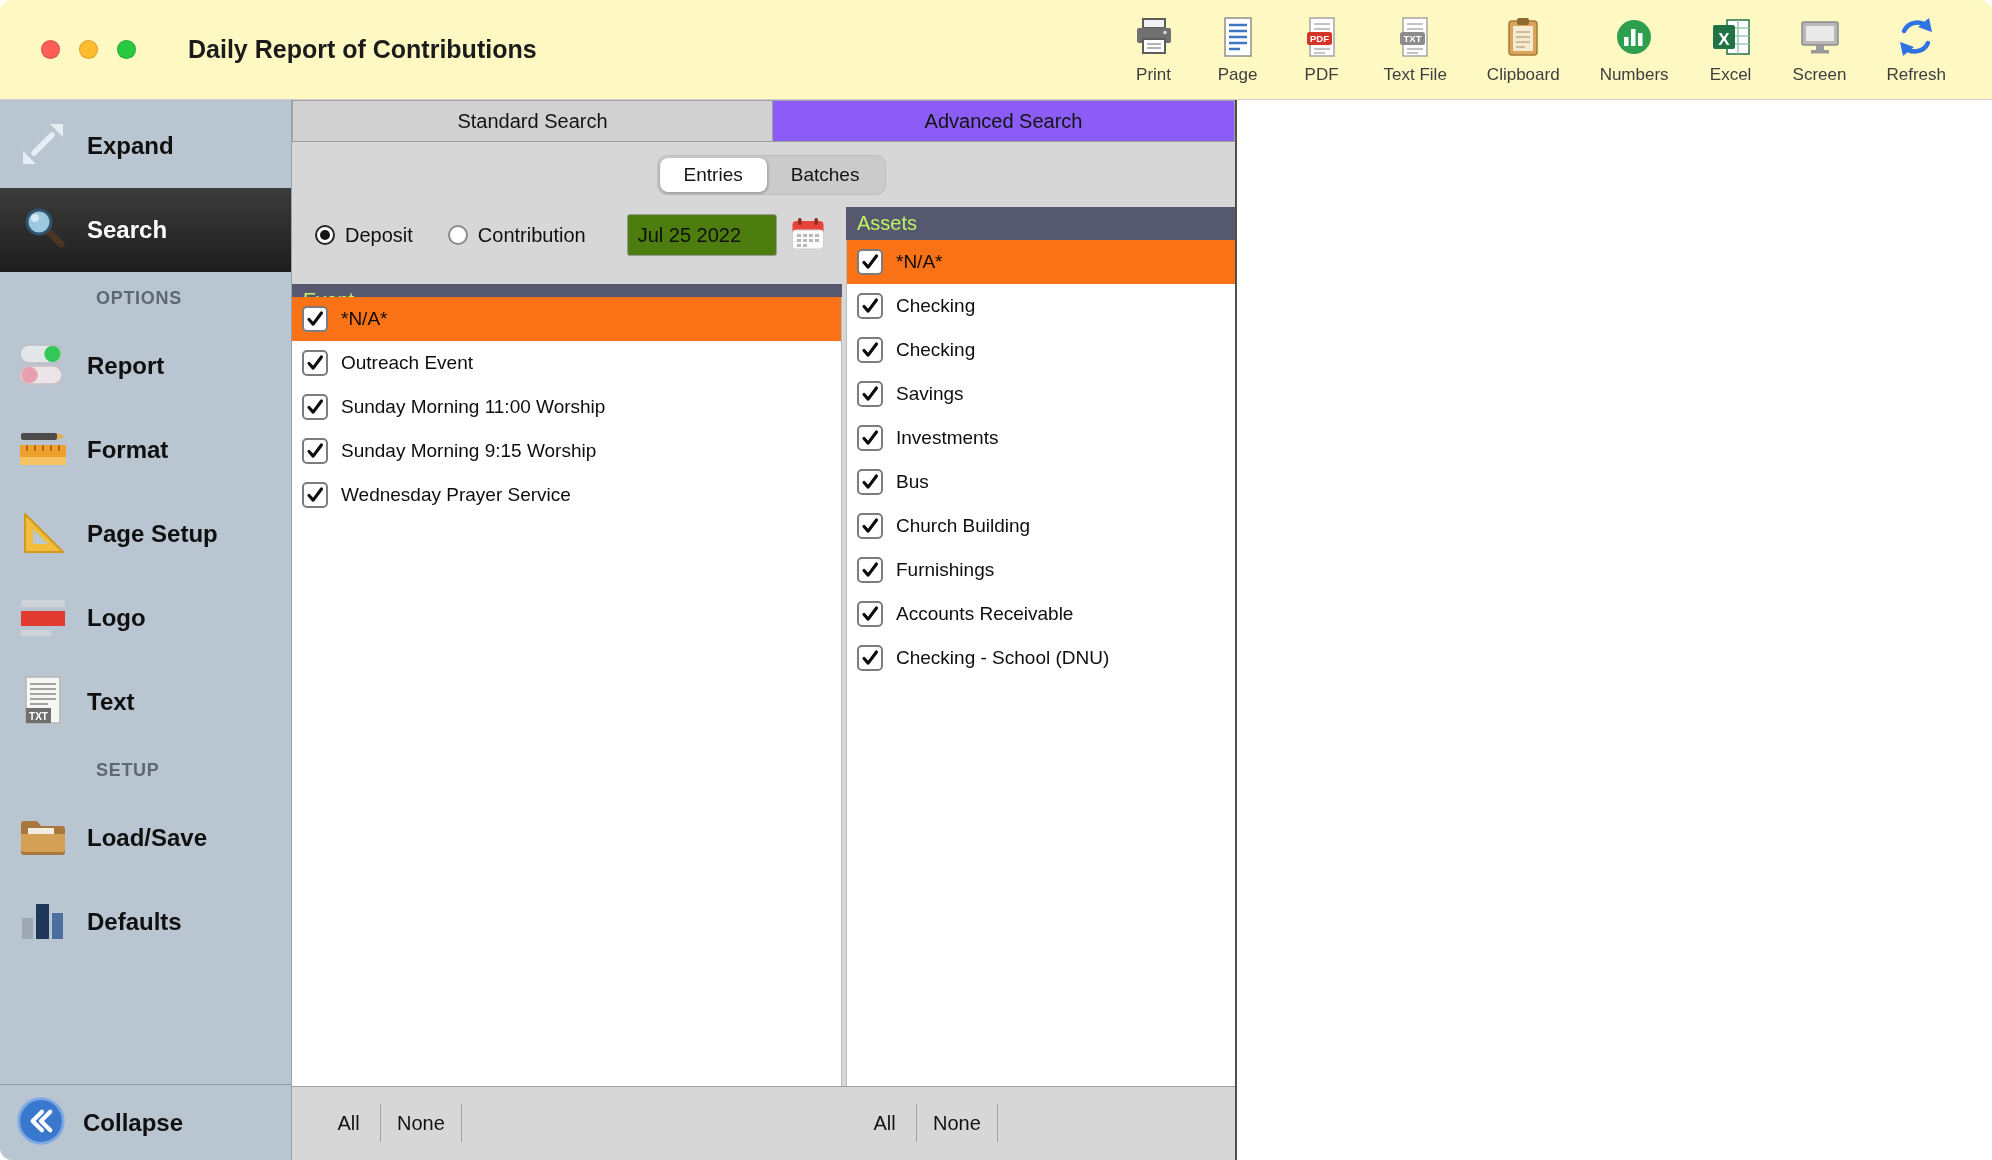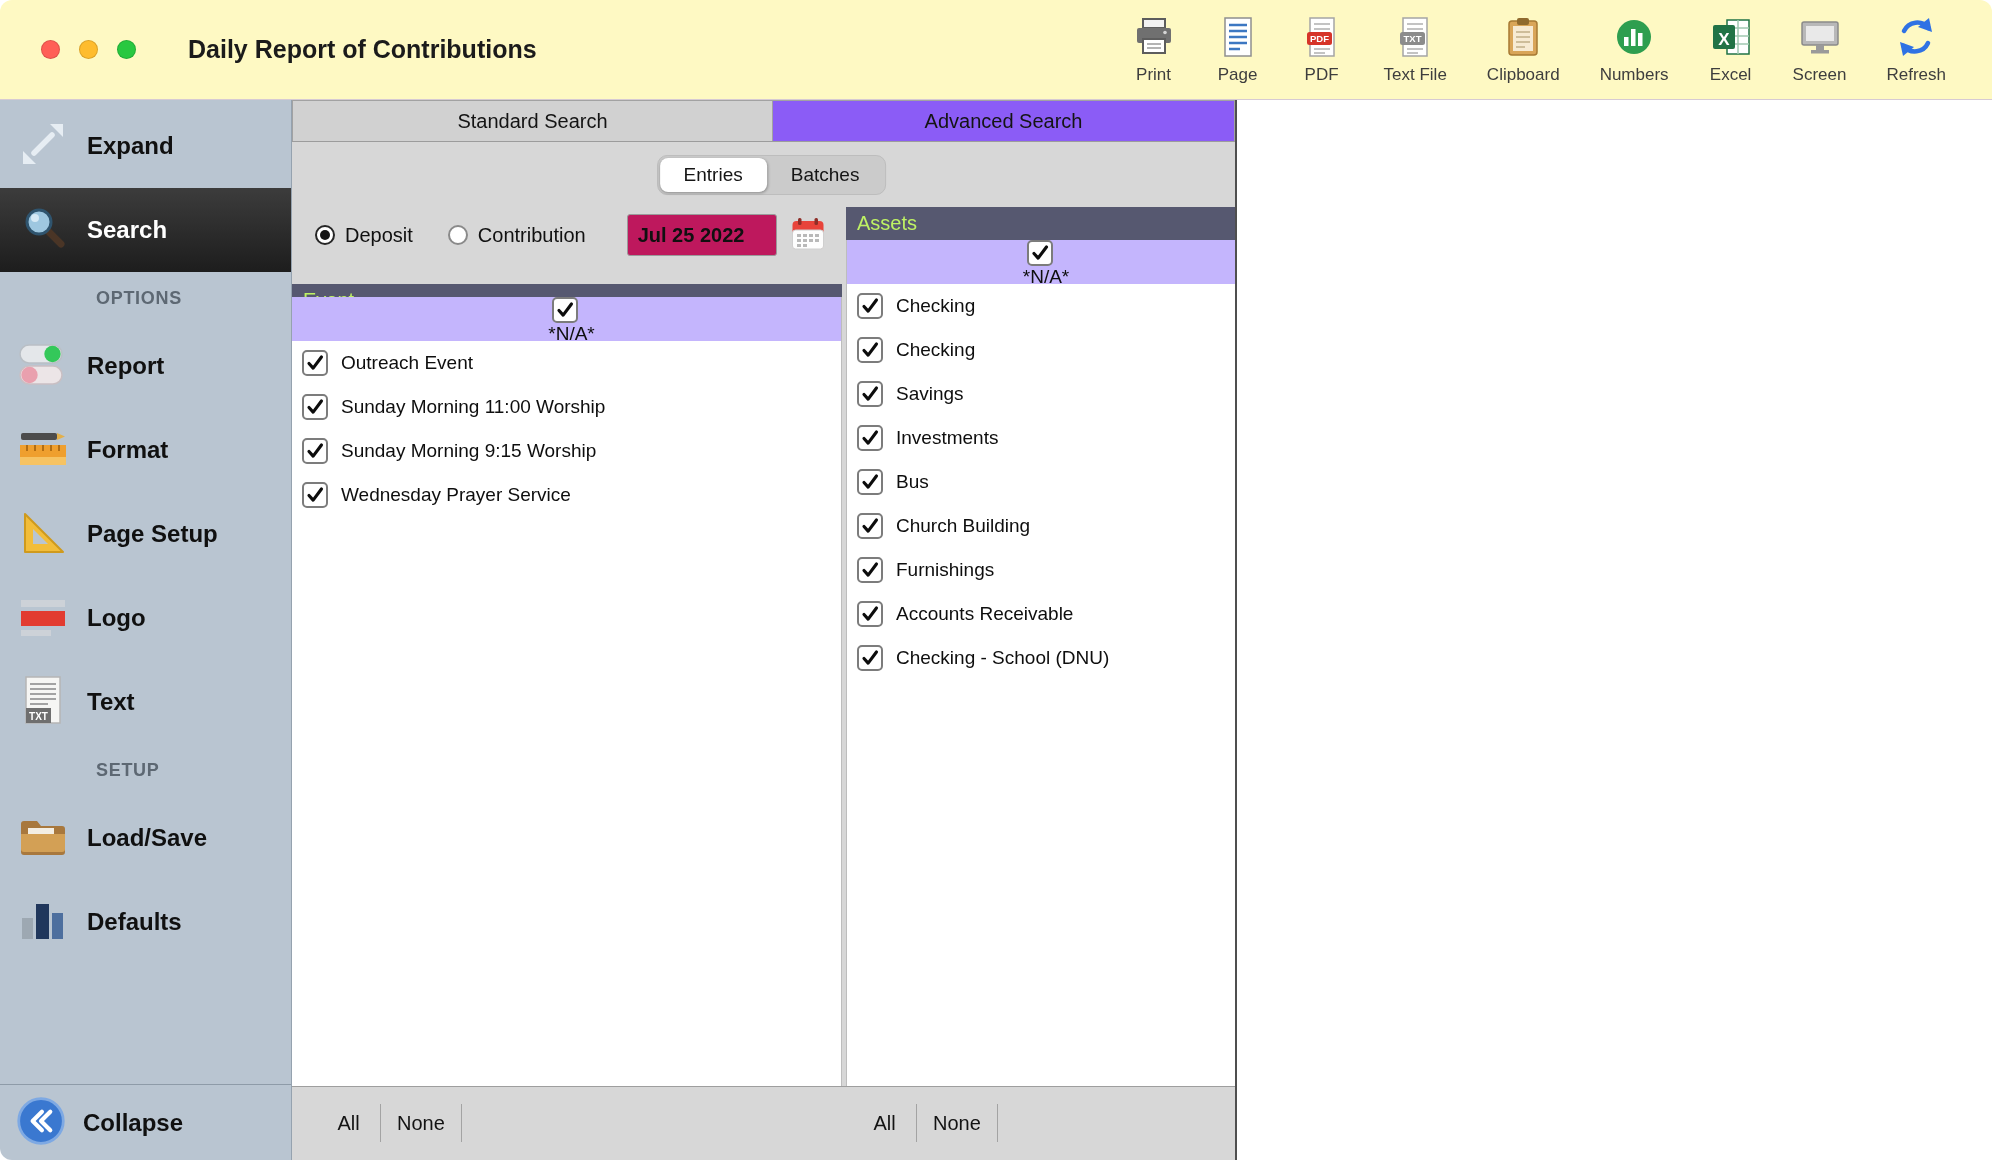--- a/index.html
+++ b/index.html
@@ -83,39 +83,39 @@
   .seg.selected { background: #ffffff; box-shadow: 0 1px 3px rgba(0,0,0,0.3); }
 
   
   .radio-row { position: absolute; top: 70px; left: 23px; height: 46px; display: flex; align-items: center; }
   .radio-opt { display: flex; align-items: center; margin-right: 35px; font-size: 20px; color: #101010; }
   .rb { width: 20px; height: 20px; border-radius: 50%; background: #fff; border: 2px solid #8a8a8a; position: relative; margin-right: 10px; flex: 0 0 20px; }
   .rb.sel { border-color: #262626; }
   .rb.sel::after { content: ""; position: absolute; inset: 3px; background: #151515; border-radius: 50%; }
   .date-input {
     width: 150px; height: 42px; font-size: 20px; font-family: "Liberation Sans", "DejaVu Sans", sans-serif;
-    padding: 0 10px; border: 1px solid #9a9a9a; border-radius: 3px; margin-left: 6px; color: #101010; background: #be185d; font-weight: bold;
+    padding: 0 10px; border: 1px solid #9a9a9a; border-radius: 3px; margin-left: 6px; color: #101010; background: #4d7c0f;
   }
   .cal-btn { margin-left: 12px; width: 38px; height: 38px; border: none; background: transparent; padding: 0; }
   .cal-btn svg { width: 36px; height: 36px; }
 
   
   .panel-head {
     position: absolute; height: 33px; background: #565870; color: #bef264;
     font-size: 20px; display: flex; align-items: center; padding-left: 11px;
   }
   .event-head { top: 122px; left: 0; width: 550px; margin-top: 20px; }
   .assets-head { top: 65px; left: 554px; width: 389px; }
   .list {
     position: absolute; background: #ffffff; overflow: hidden;
   }
   .event-list { top: 155px; left: 0; width: 550px; height: 789px; border-right: 1px solid #bdbdbd; }
   .assets-list { top: 98px; left: 554px; width: 389px; height: 846px; border-left: 1px solid #bdbdbd; }
   .row { height: 44px; display: flex; align-items: center; padding-left: 10px; }
-  .row.hl { background: #c4b5fd; flex-direction: column; }
+  .row.hl { background: #f97316; }
   .cb {
     width: 26px; height: 26px; background: #fff; border: 2px solid #7c7c7c; border-radius: 5px;
     display: flex; align-items: center; justify-content: center; margin-right: 13px; flex: 0 0 26px;
   }
   .cb svg { width: 24px; height: 24px; overflow: visible; }
   .row-label { font-size: 19px; color: #0e0e0e; white-space: nowrap; }
 
   
   .bottom-bar {
     position: absolute; left: 0; right: 0; top: 944px; height: 74px;

